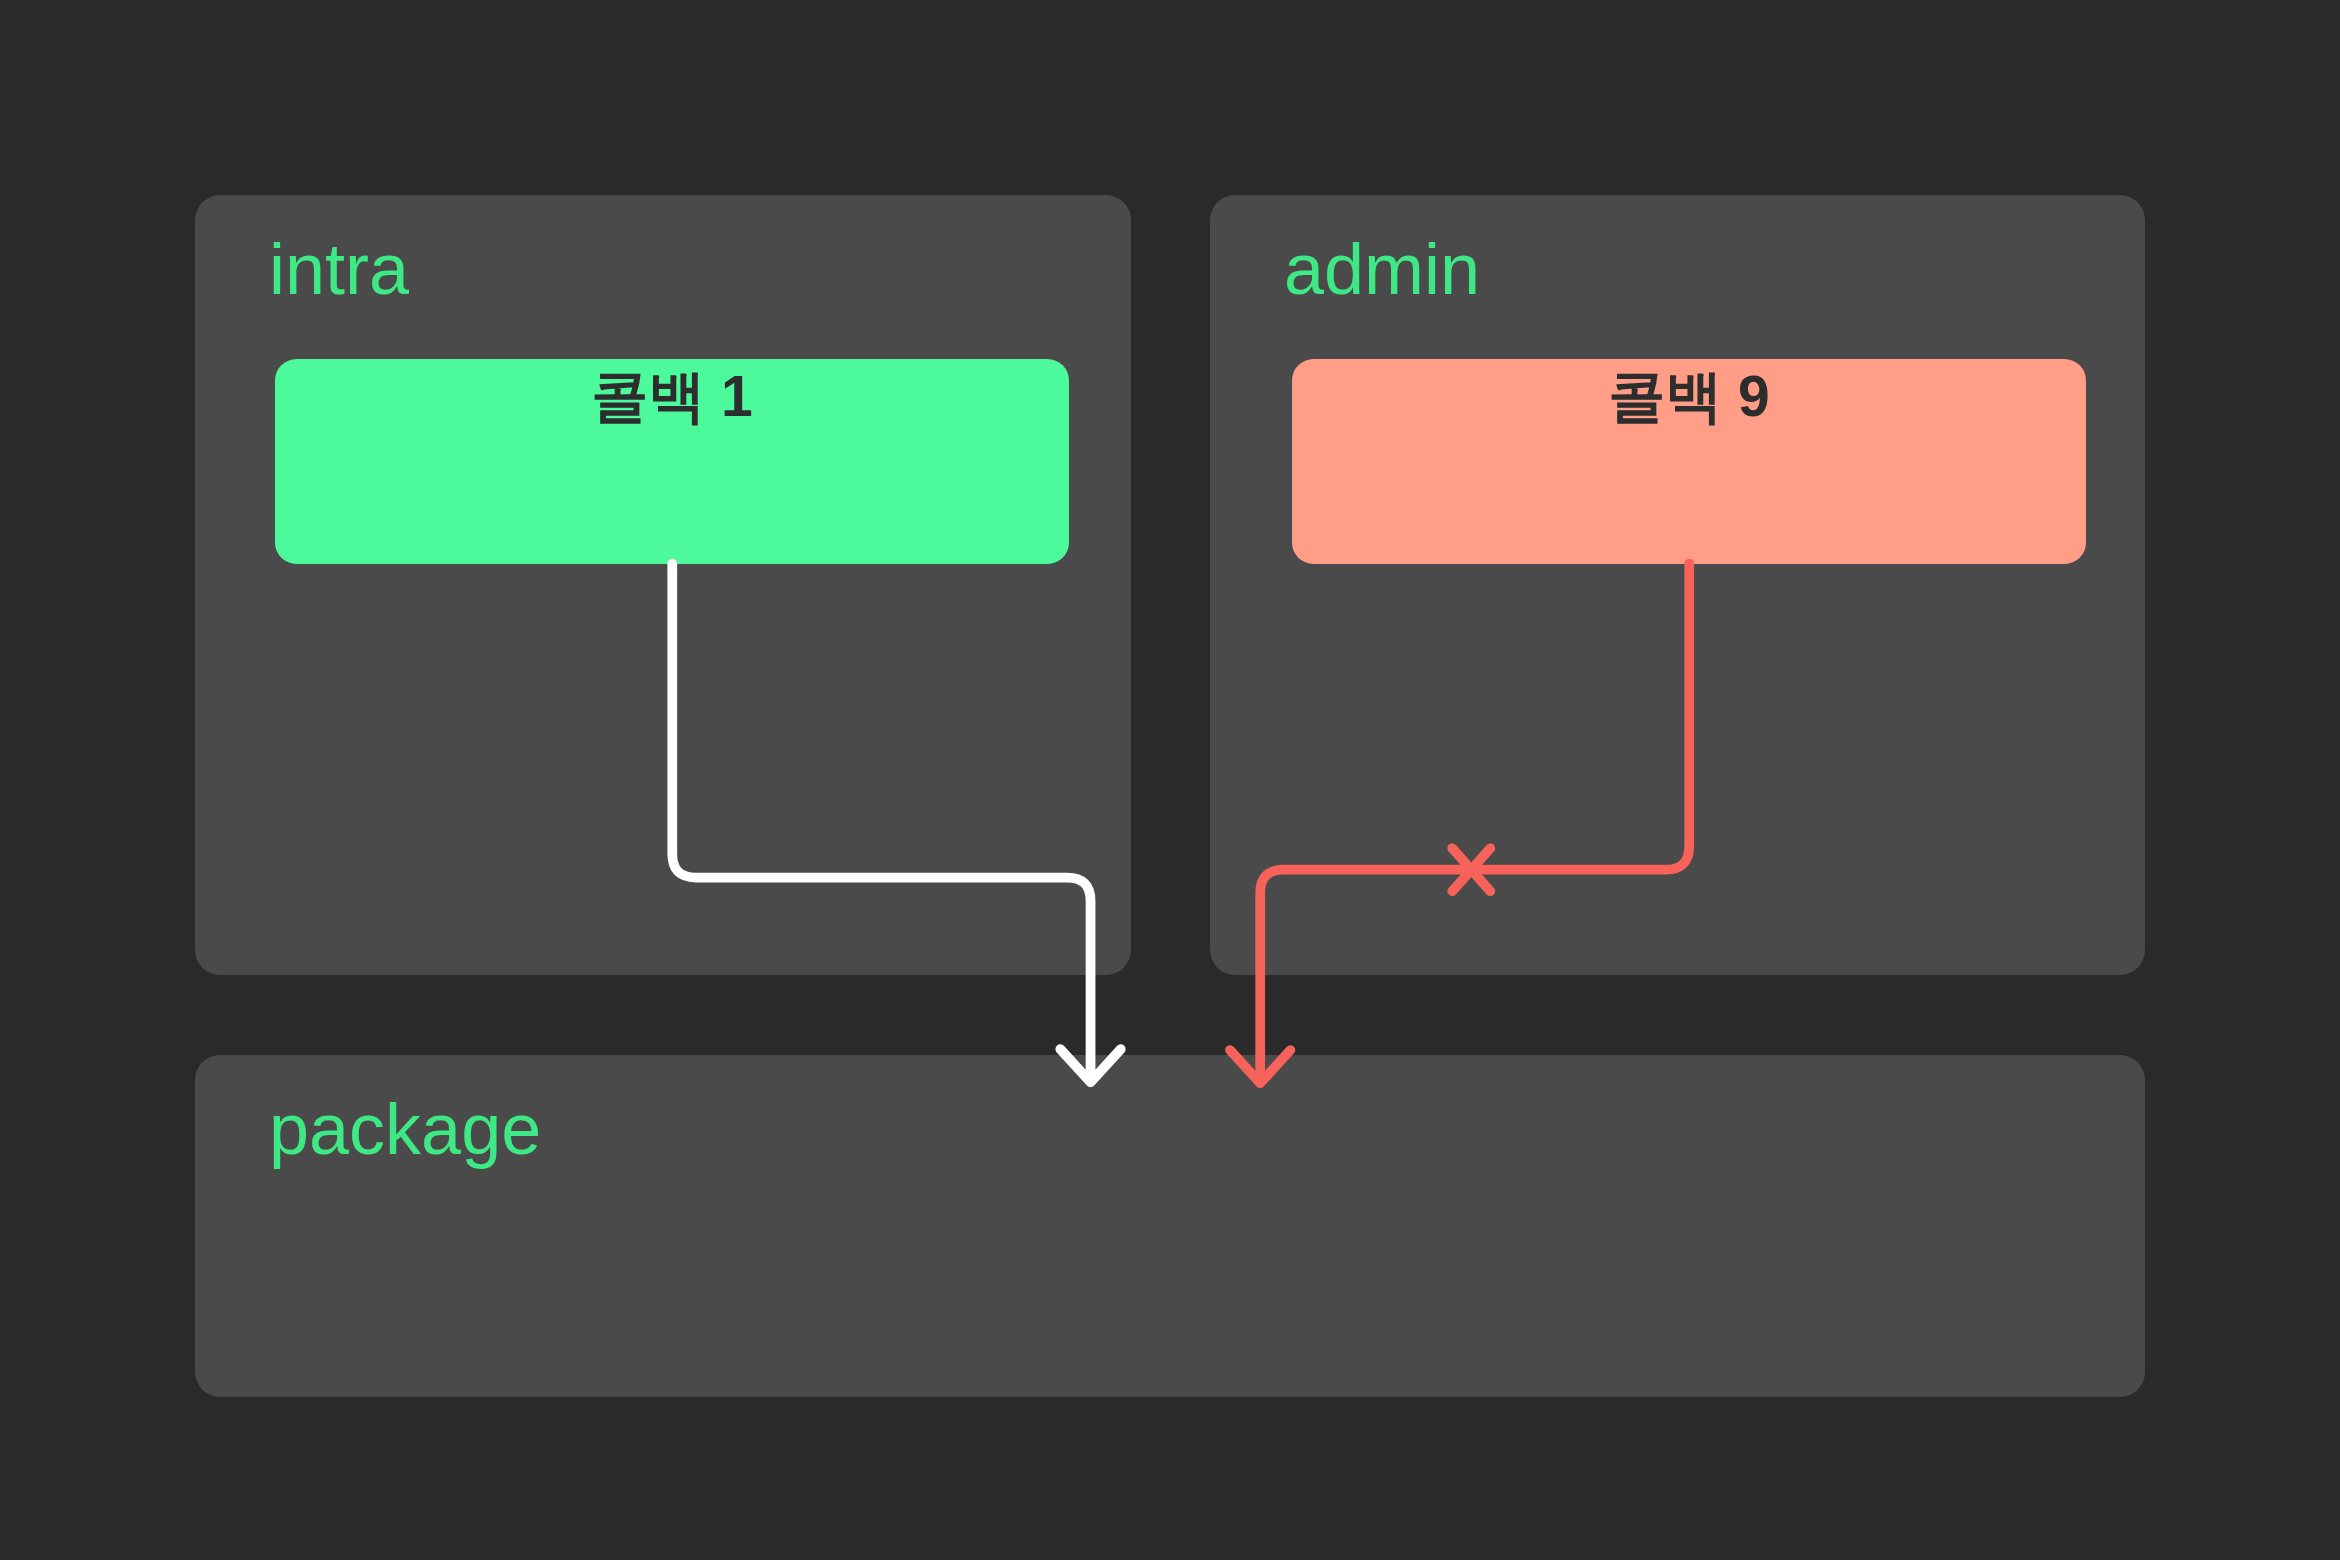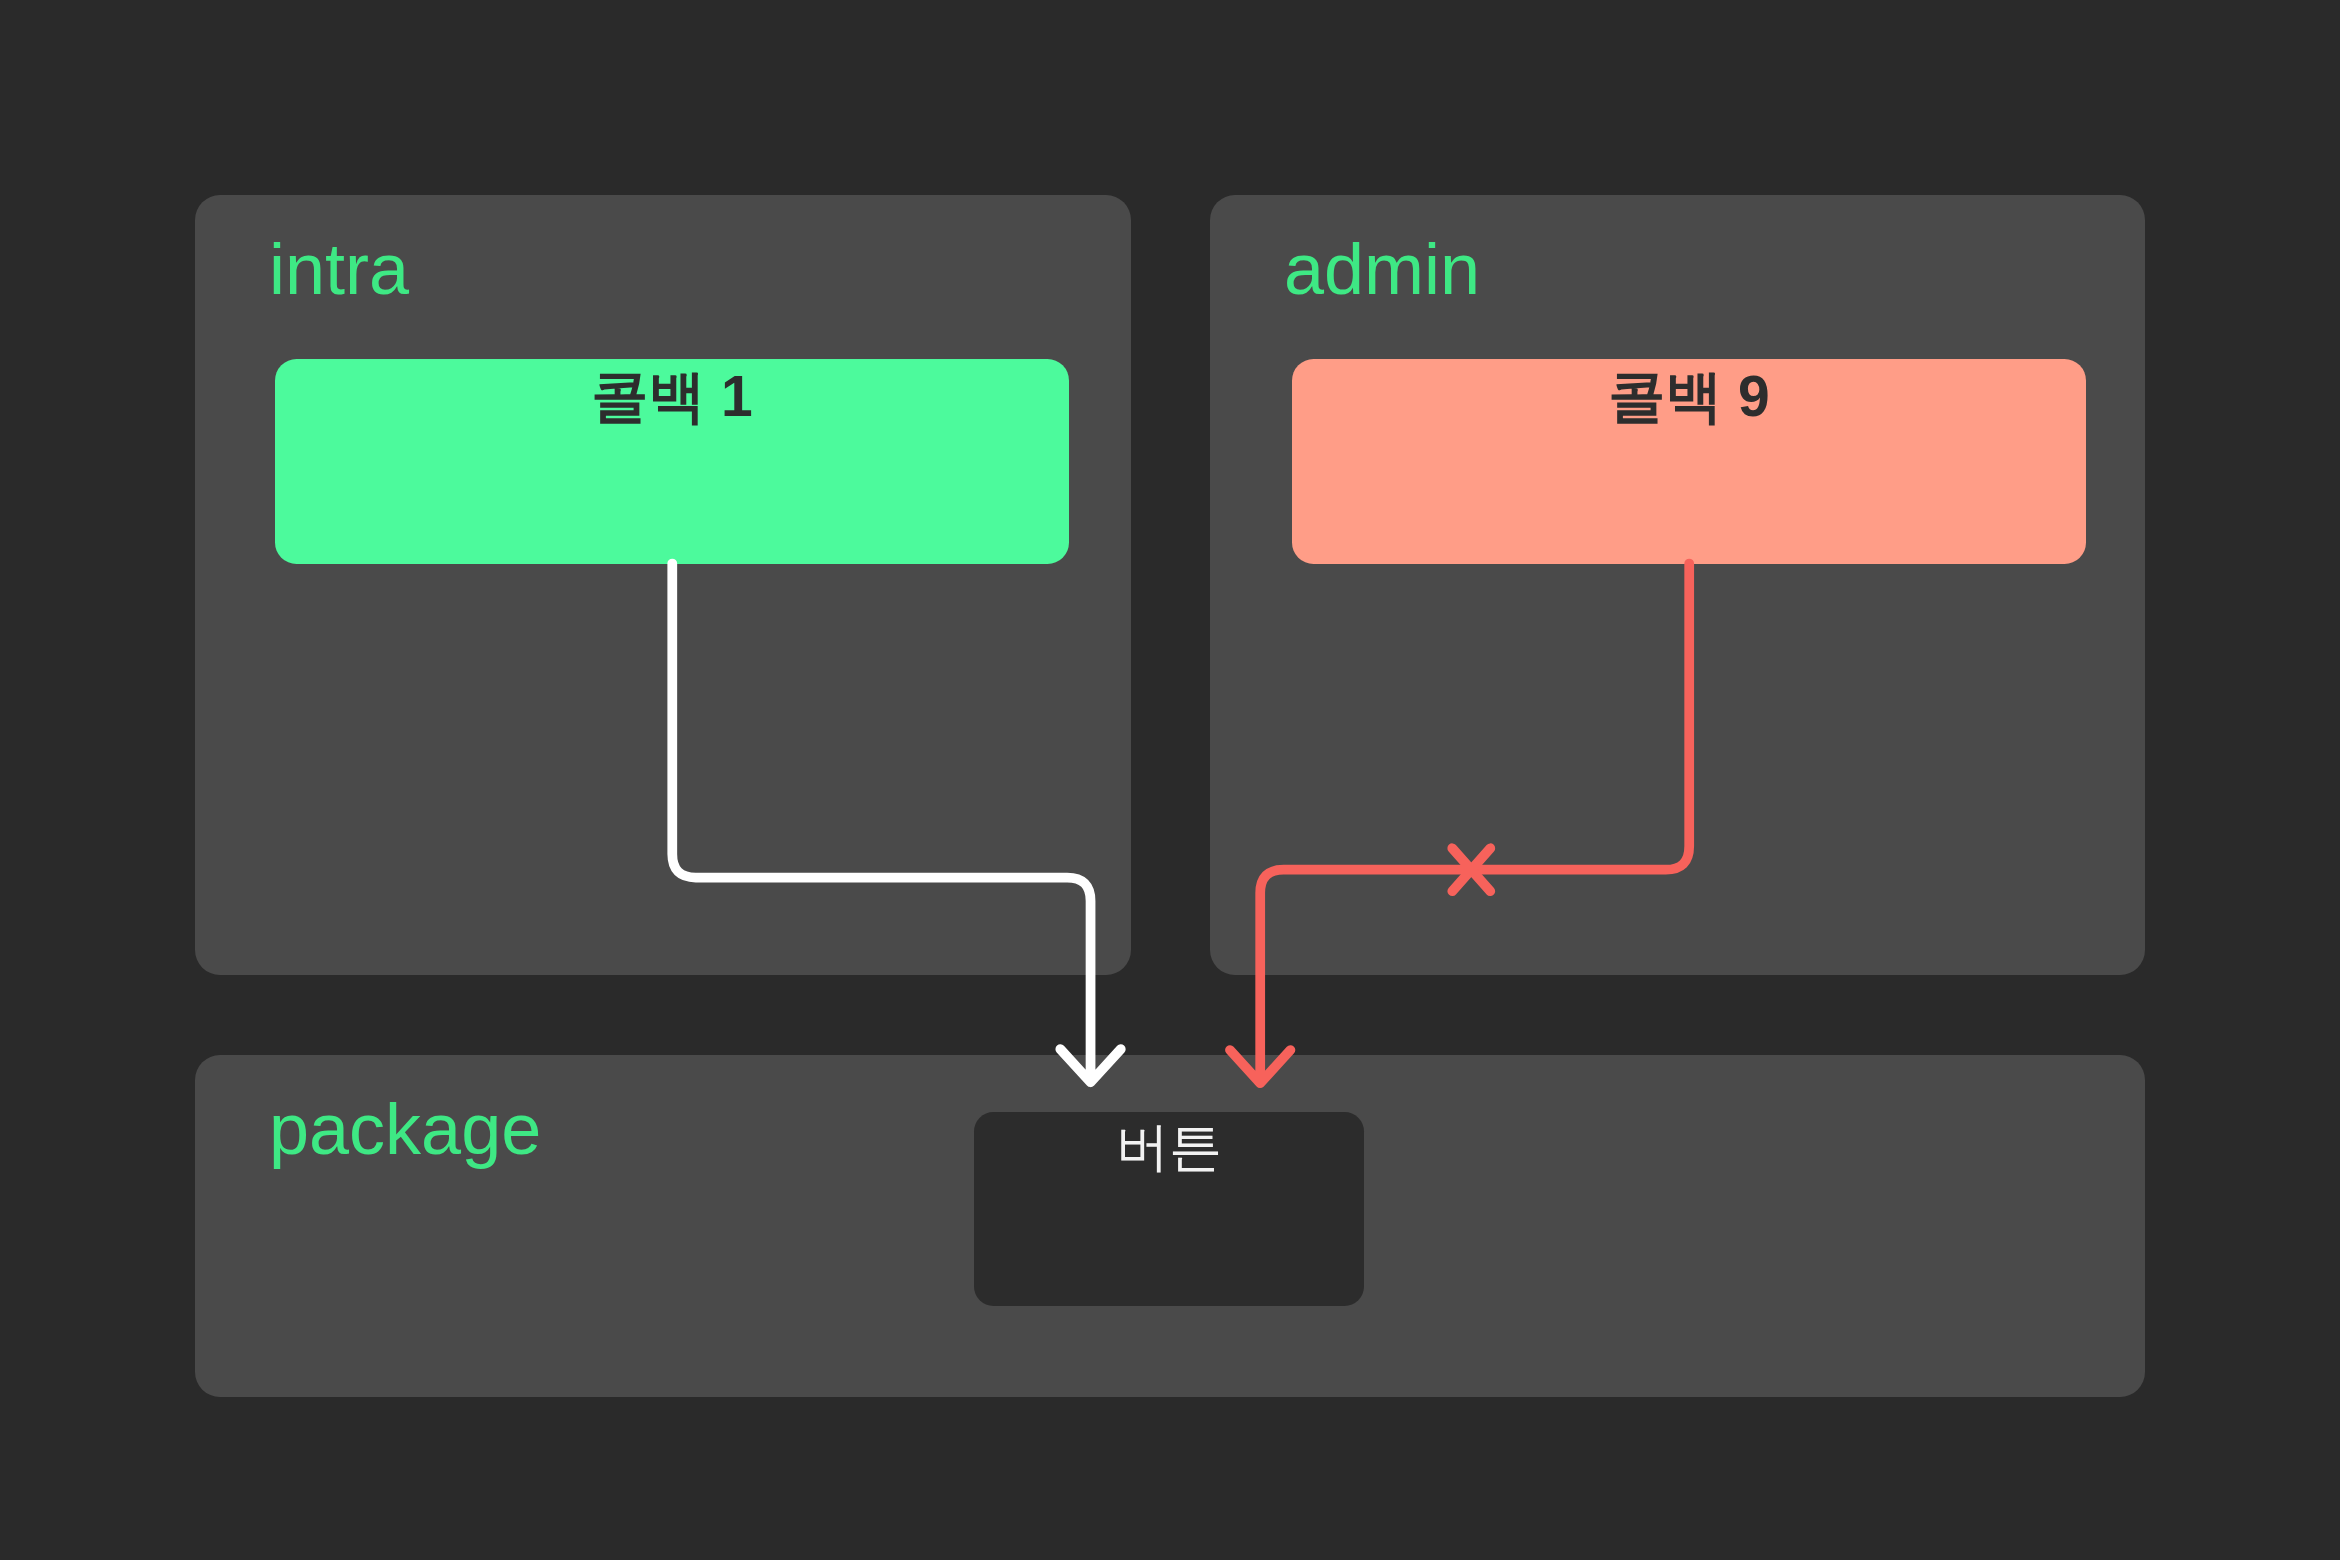--- a/index.html
+++ b/index.html
@@ -105,23 +105,20 @@
   </div>
 
   <div class="node" id="callback1-node">
     <span>콜백 1</span>
   </div>
 
   <div class="node" id="callback3-node">
     <span>콜백 9</span>
   </div>
 
-  <div class="node" id="button-node">
-    <span>버튼</span>
-  </div>
 
   <svg class="overlay" viewBox="0 0 2400 1600">
 
     <path class="white-line" d="M689,578 L689,876 Q689,900 713,900 L1094,900 Q1118,900 1118,924 L1118,1108 M1087,1076 L1118,1110 L1149,1076"></path>
 
     <path class="red-line" d="M1732,578 L1732,868 Q1732,892 1708,892 L1316,892 Q1292,892 1292,916 L1292,1108 M1261,1077 L1292,1111 L1323,1077"></path>
 
     <path class="red-line" d="M1489,870 L1528,914 M1528,870 L1489,914"></path>
   </svg>
 

